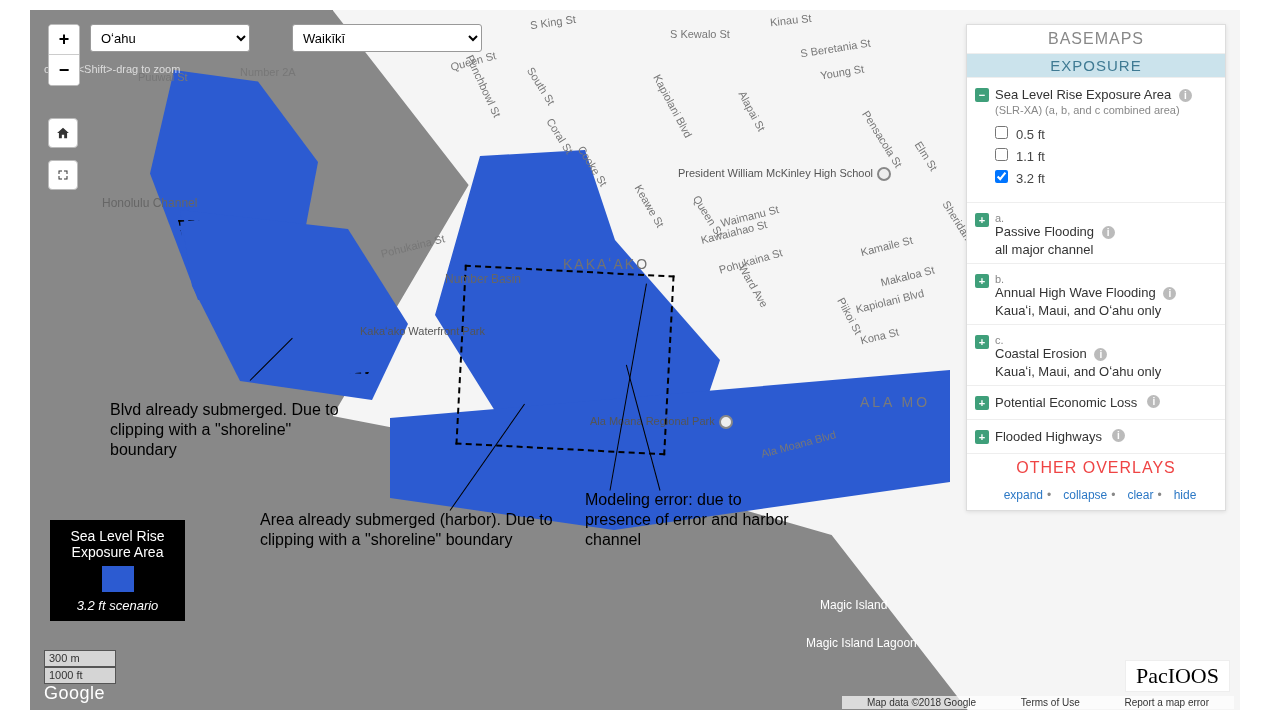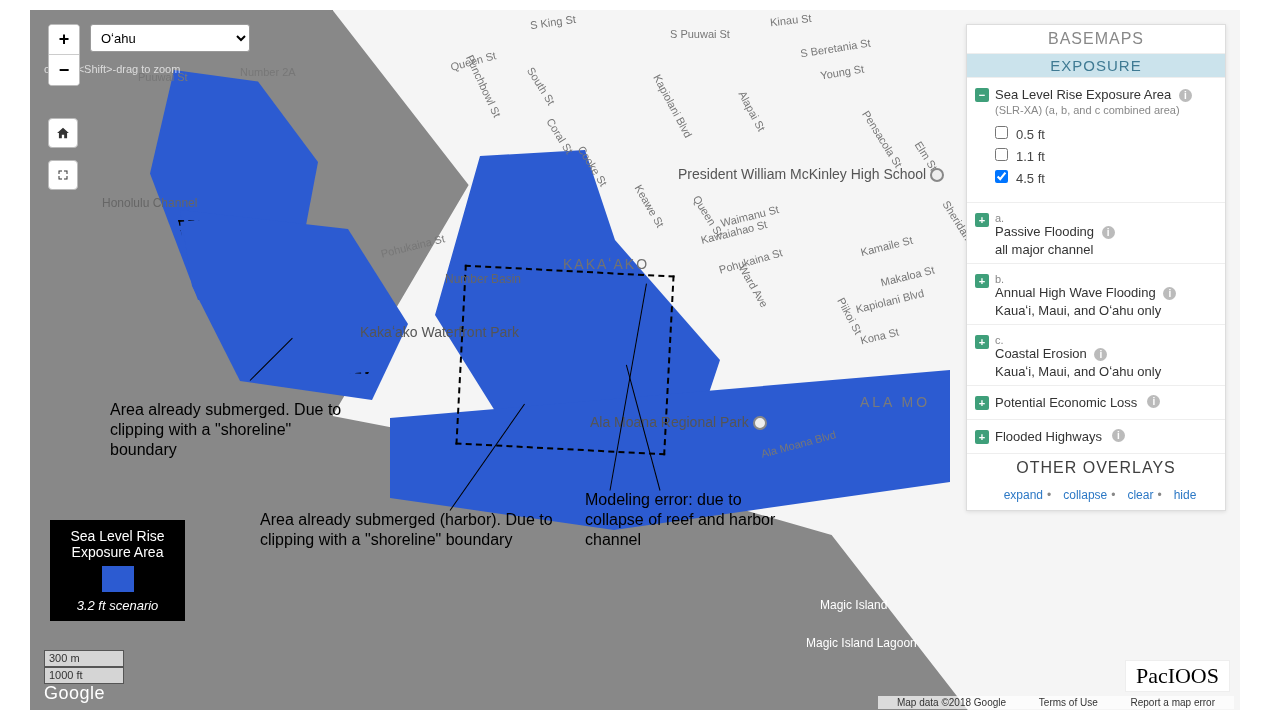--- a/index.html
+++ b/index.html
@@ -178,42 +178,42 @@
       position: absolute;
       left: 14px; top: 640px;
       z-index: 8;
       font-size: 11px;
       color: #333;
     }
     .scale-bar div {
       background: rgba(255,255,255,.65);
       border: 1px solid #555;
       padding: 0 4px;
-      width: 80px;
+      width: 72px;
       line-height: 15px;
     }
     .google-logo {
       position: absolute;
       left: 14px; bottom: 6px;
       font-size: 18px;
       color: #fff;
       font-weight: 500;
       z-index: 8;
       letter-spacing: .5px;
     }
     .attrib {
       position: absolute;
       right: 6px; bottom: 1px;
       font-size: 10px;
       color: #333;
       background: rgba(255,255,255,.7);
       padding: 1px 4px;
       z-index: 8;
     }
-    .attrib span { margin: 0 15px; }
+    .attrib span { margin: 0 21px; }
     .logo-pacioos {
       position: absolute;
       right: 10px;
       bottom: 18px;
       background: #fff;
       padding: 2px 10px;
       font-size: 22px;
       font-weight: 400;
       font-family: "Times New Roman", serif;
       z-index: 9;
@@ -304,21 +304,21 @@
       justify-content: center;
       gap: 4px;
       padding: 6px 0 8px;
       font-size: 12px;
       color: #2c78c5;
     }
     .panel-footer span.sep { color: #888; }
     .panel-footer a { color: #2c78c5; cursor: pointer; margin-left: 8px; }
     .poi-label {
       position: absolute;
-      font-size: 14px;
+      font-size: 11px;
       color: #555;
       text-align: center;
       line-height: 1.1;
       white-space: nowrap;
     }
     .poi-marker {
       display: inline-block;
       width: 14px; height: 14px;
       border: 2px solid #888;
       border-radius: 50%;
@@ -342,21 +342,21 @@
   <div class="land"></div>
 
   <div class="flood-a"></div>
   <div class="flood-b"></div>
   <div class="flood-c"></div>
   <div class="flood-band"></div>
   <div class="dashed-1"></div>
   <div class="dashed-2"></div>
 
   <span class="map-label" style="top:6px;left:500px;transform:rotate(-8deg)">S King St</span>
-  <span class="map-label" style="top:18px;left:640px;">S Puuwai St</span>
+  <span class="map-label" style="top:18px;left:640px;">S Kewalo St</span>
   <span class="map-label" style="top:4px;left:740px;transform:rotate(-6deg)">Kinau St</span>
   <span class="map-label" style="top:32px;left:770px;transform:rotate(-9deg)">S Beretania St</span>
   <span class="map-label" style="top:56px;left:790px;transform:rotate(-9deg)">Young St</span>
   <span class="map-label" style="top:70px;left:420px;transform:rotate(65deg)">Punchbowl St</span>
   <span class="map-label" style="top:70px;left:490px;transform:rotate(58deg)">South St</span>
   <span class="map-label" style="top:120px;left:510px;transform:rotate(58deg)">Coral St</span>
   <span class="map-label" style="top:150px;left:540px;transform:rotate(58deg)">Cooke St</span>
   <span class="map-label" style="top:45px;left:420px;transform:rotate(-15deg)">Queen St</span>
   <span class="map-label" style="top:90px;left:608px;transform:rotate(62deg)">Kapiolani Blvd</span>
   <span class="map-label" style="top:190px;left:596px;transform:rotate(60deg)">Keawe St</span>
@@ -401,24 +401,27 @@
       </svg>
   </button>
   <button class="tool-btn full-btn">
     <svg width="12" height="12" viewBox="0 0 24 24">
         <path fill="#333" d="M3 3h7v2H5v5H3V3zm18 18h-7v-2h5v-5h2v7zM21 3v7h-2V5h-5V3h7zM3 21v-7h2v5h5v2H3z"></path>
       </svg>
   </button>
   <select class="dd dd1">
     <option>Oʻahu</option>
   </select>
-
-  <div class="anno" style="top:390px; left:80px;">Area already submerged. Due to clipping with a "shoreline" boundary</div>
+  <select class="dd dd2">
+    <option>Waikīkī</option>
+  </select>
+
+  <div class="anno" style="top:390px; left:80px;">Blvd already submerged. Due to clipping with a "shoreline" boundary</div>
   <div class="anno" style="top:500px; left:230px; max-width:310px">Area already submerged (harbor). Due to clipping with a "shoreline" boundary</div>
-  <div class="anno" style="top:480px; left:555px; max-width:210px">Modeling error: due to collapse of reef and harbor channel</div>
+  <div class="anno" style="top:480px; left:555px; max-width:210px">Modeling error: due to presence of error and harbor channel</div>
   <div class="anno-line" style="top:370px;left:220px;width:60px;transform:rotate(-45deg);transform-origin:left center"></div>
   <div class="anno-line" style="top:500px;left:420px;width:130px;transform:rotate(-55deg);transform-origin:left center"></div>
   <div class="anno-line" style="top:480px;left:580px;width:210px;transform:rotate(-80deg);transform-origin:left center"></div>
   <div class="anno-line" style="top:480px;left:630px;width:130px;transform:rotate(-105deg);transform-origin:left center"></div>
 
   <div class="legend-box">
     <div>Sea Level Rise Exposure Area</div>
     <div class="swatch"></div>
     <div class="scen">3.2 ft scenario</div>
   </div>
@@ -443,21 +446,21 @@
         <span class="exp-ico minus">−</span>
         <span>
           <span class="ttl">Sea Level Rise Exposure Area</span>
           <span class="info-ico">i</span><br>
           <span class="sub">(SLR-XA) (a, b, and c combined area)</span>
         </span>
       </div>
       <div class="check-list">
         <label><input type="checkbox" style=""><span>0.5 ft</span></label>
         <label><input type="checkbox" style=""><span>1.1 ft</span></label>
-        <label><input type="checkbox" checked="" style=""><span>4.5 ft</span></label>
+        <label><input type="checkbox" checked="" style=""><span>3.2 ft</span></label>
       </div>
     </div>
 
     <div class="layer-sub-block">
       <div class="layer-row">
         <span class="exp-ico plus">+</span>
         <span>
           <span class="sub" style="padding:0"><span>a.</span></span>
           <span class="ttl">Passive Flooding</span>
           <span class="info-ico">i</span>
@@ -496,21 +499,21 @@
       </div>
     </div>
     <div class="layer-sub-block">
       <div class="layer-row">
         <span class="exp-ico plus">+</span>
         <span class="ttl">Flooded Highways</span>
         <span class="info-ico">i</span>
       </div>
     </div>
 
-    <div class="panel-header" style="color:#404040">Other Overlays</div>
+    <div class="panel-header" style="color:#ef4444">Other Overlays</div>
 
     <div class="panel-footer">
       <a>expand</a>
       <span class="sep">•</span>
       <a>collapse</a>
       <span class="sep">•</span>
       <a>clear</a>
       <span class="sep">•</span>
       <a>hide</a>
     </div>

